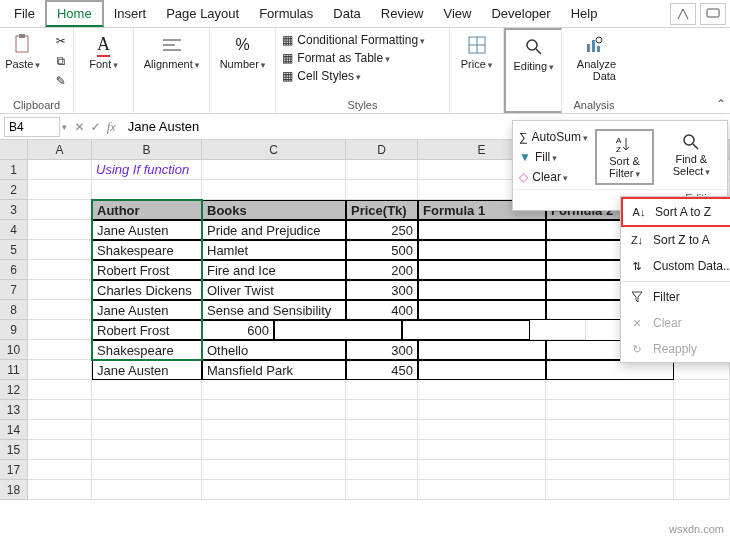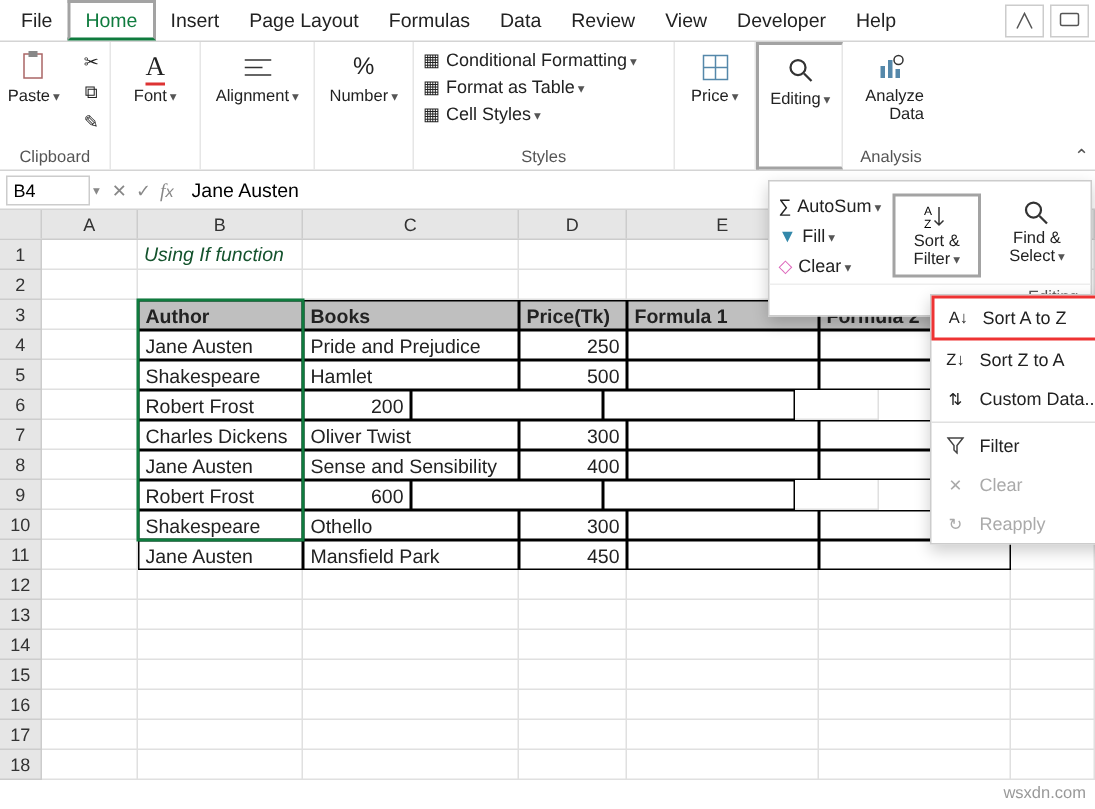--- a/index.html
+++ b/index.html
@@ -41,21 +41,21 @@
 .colheads { display: flex; height: 20px; background: #e6e6e6; border-bottom: 1px solid #ccc; }
 .corner { width: 28px; border-right: 1px solid #ccc; background: #e6e6e6; }
 .ch { border-right: 1px solid #ccc; text-align: center; font-size: 12px; color: #333; display: flex; align-items: center; justify-content: center; }
 .rows { }
 .row { display: flex; height: 20px; }
 .rh { width: 28px; background: #e6e6e6; border-right: 1px solid #ccc; border-bottom: 1px solid #ccc; display: flex; align-items: center; justify-content: center; font-size: 12px; color: #333; }
 .cell { border-right: 1px solid #e0e0e0; border-bottom: 1px solid #e0e0e0; padding: 1px 4px; font-size: 13px; overflow: hidden; white-space: nowrap; display: flex; align-items: center; }
 .cell.r { justify-content: flex-end; }
 .cA { width: 64px; } .cB { width: 110px; } .cC { width: 144px; } .cD { width: 72px; } .cE { width: 128px; } .cF { width: 128px; } .cG { width: 56px; }
 
-.title-text { color: #14532d; font-style: italic; }
+.title-text { color: #6d28d9; font-style: italic; }
 .hdr { background: #bfbfbf; font-weight: 700; border: 1px solid #000 !important; }
 .bd { border: 1px solid #000 !important; }
 .sel-range { outline: 2px solid #0f7b3e; outline-offset: -1px; position: absolute; pointer-events: none; }
 
 
 .panel { position: absolute; top: 120px; left: 512px; width: 216px; background: #fff; border: 1px solid #ccc; box-shadow: 0 4px 10px rgba(0,0,0,.2); padding: 4px 0; z-index: 10; }
 .panel-top { display: flex; padding: 4px 6px; gap: 8px; }
 .ptcol { display: flex; flex-direction: column; gap: 4px; }
 .pbtn { display: flex; flex-direction: column; align-items: center; font-size: 11px; padding: 2px 4px; }
 .pbtn .ic { width: 22px; height: 22px; display: flex; align-items: center; justify-content: center; }
@@ -299,20 +299,21 @@
         <div class="cell cC bd ">Hamlet</div>
         <div class="cell cD bd r">500</div>
         <div class="cell cE bd "></div>
         <div class="cell cF bd "></div>
         <div class="cell cG  "></div>
       </div>
       <div class="row">
         <div class="rh">6</div>
         <div class="cell cA  "></div>
         <div class="cell cB bd ">Robert Frost</div>
+        <div class="cell cC bd ">Fire and Ice</div>
         <div class="cell cD bd r">200</div>
         <div class="cell cE bd "></div>
         <div class="cell cF bd "></div>
         <div class="cell cG  "></div>
       </div>
       <div class="row">
         <div class="rh">7</div>
         <div class="cell cA  "></div>
         <div class="cell cB bd ">Charles Dickens</div>
         <div class="cell cC bd ">Oliver Twist</div>
@@ -385,30 +386,20 @@
         <div class="cell cA  "></div>
         <div class="cell cB  "></div>
         <div class="cell cC  "></div>
         <div class="cell cD  "></div>
         <div class="cell cE  "></div>
         <div class="cell cF  "></div>
         <div class="cell cG  "></div>
       </div>
       <div class="row">
         <div class="rh">15</div>
-        <div class="cell cA  "></div>
-        <div class="cell cB  "></div>
-        <div class="cell cC  "></div>
-        <div class="cell cD  "></div>
-        <div class="cell cE  "></div>
-        <div class="cell cF  "></div>
-        <div class="cell cG  "></div>
-      </div>
-      <div class="row">
-        <div class="rh">16</div>
         <div class="cell cA  "></div>
         <div class="cell cB  "></div>
         <div class="cell cC  "></div>
         <div class="cell cD  "></div>
         <div class="cell cE  "></div>
         <div class="cell cF  "></div>
         <div class="cell cG  "></div>
       </div>
       <div class="row">
         <div class="rh">17</div>

